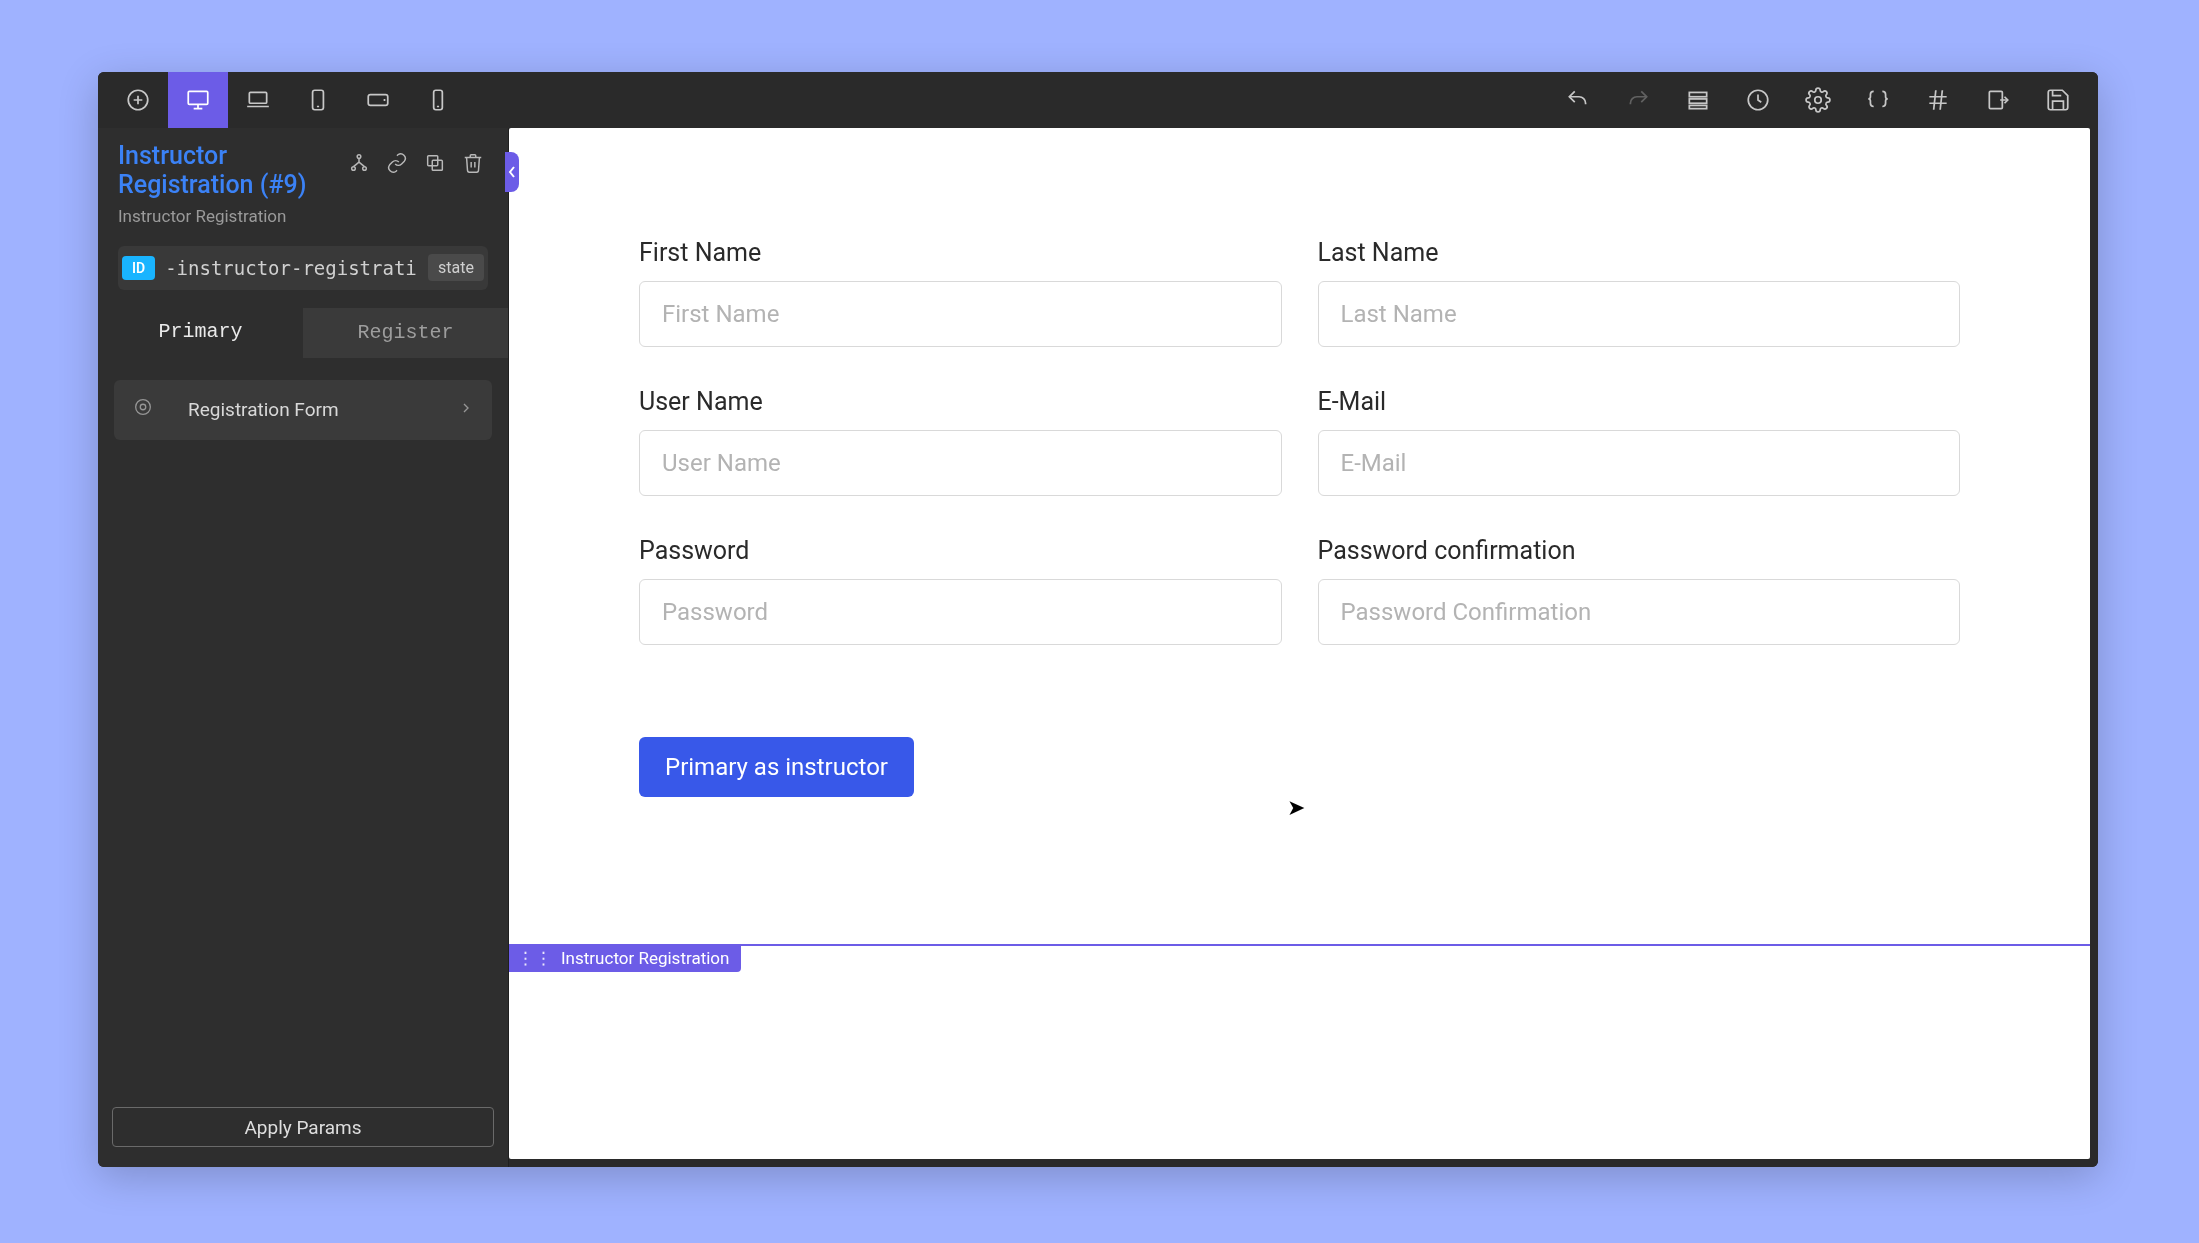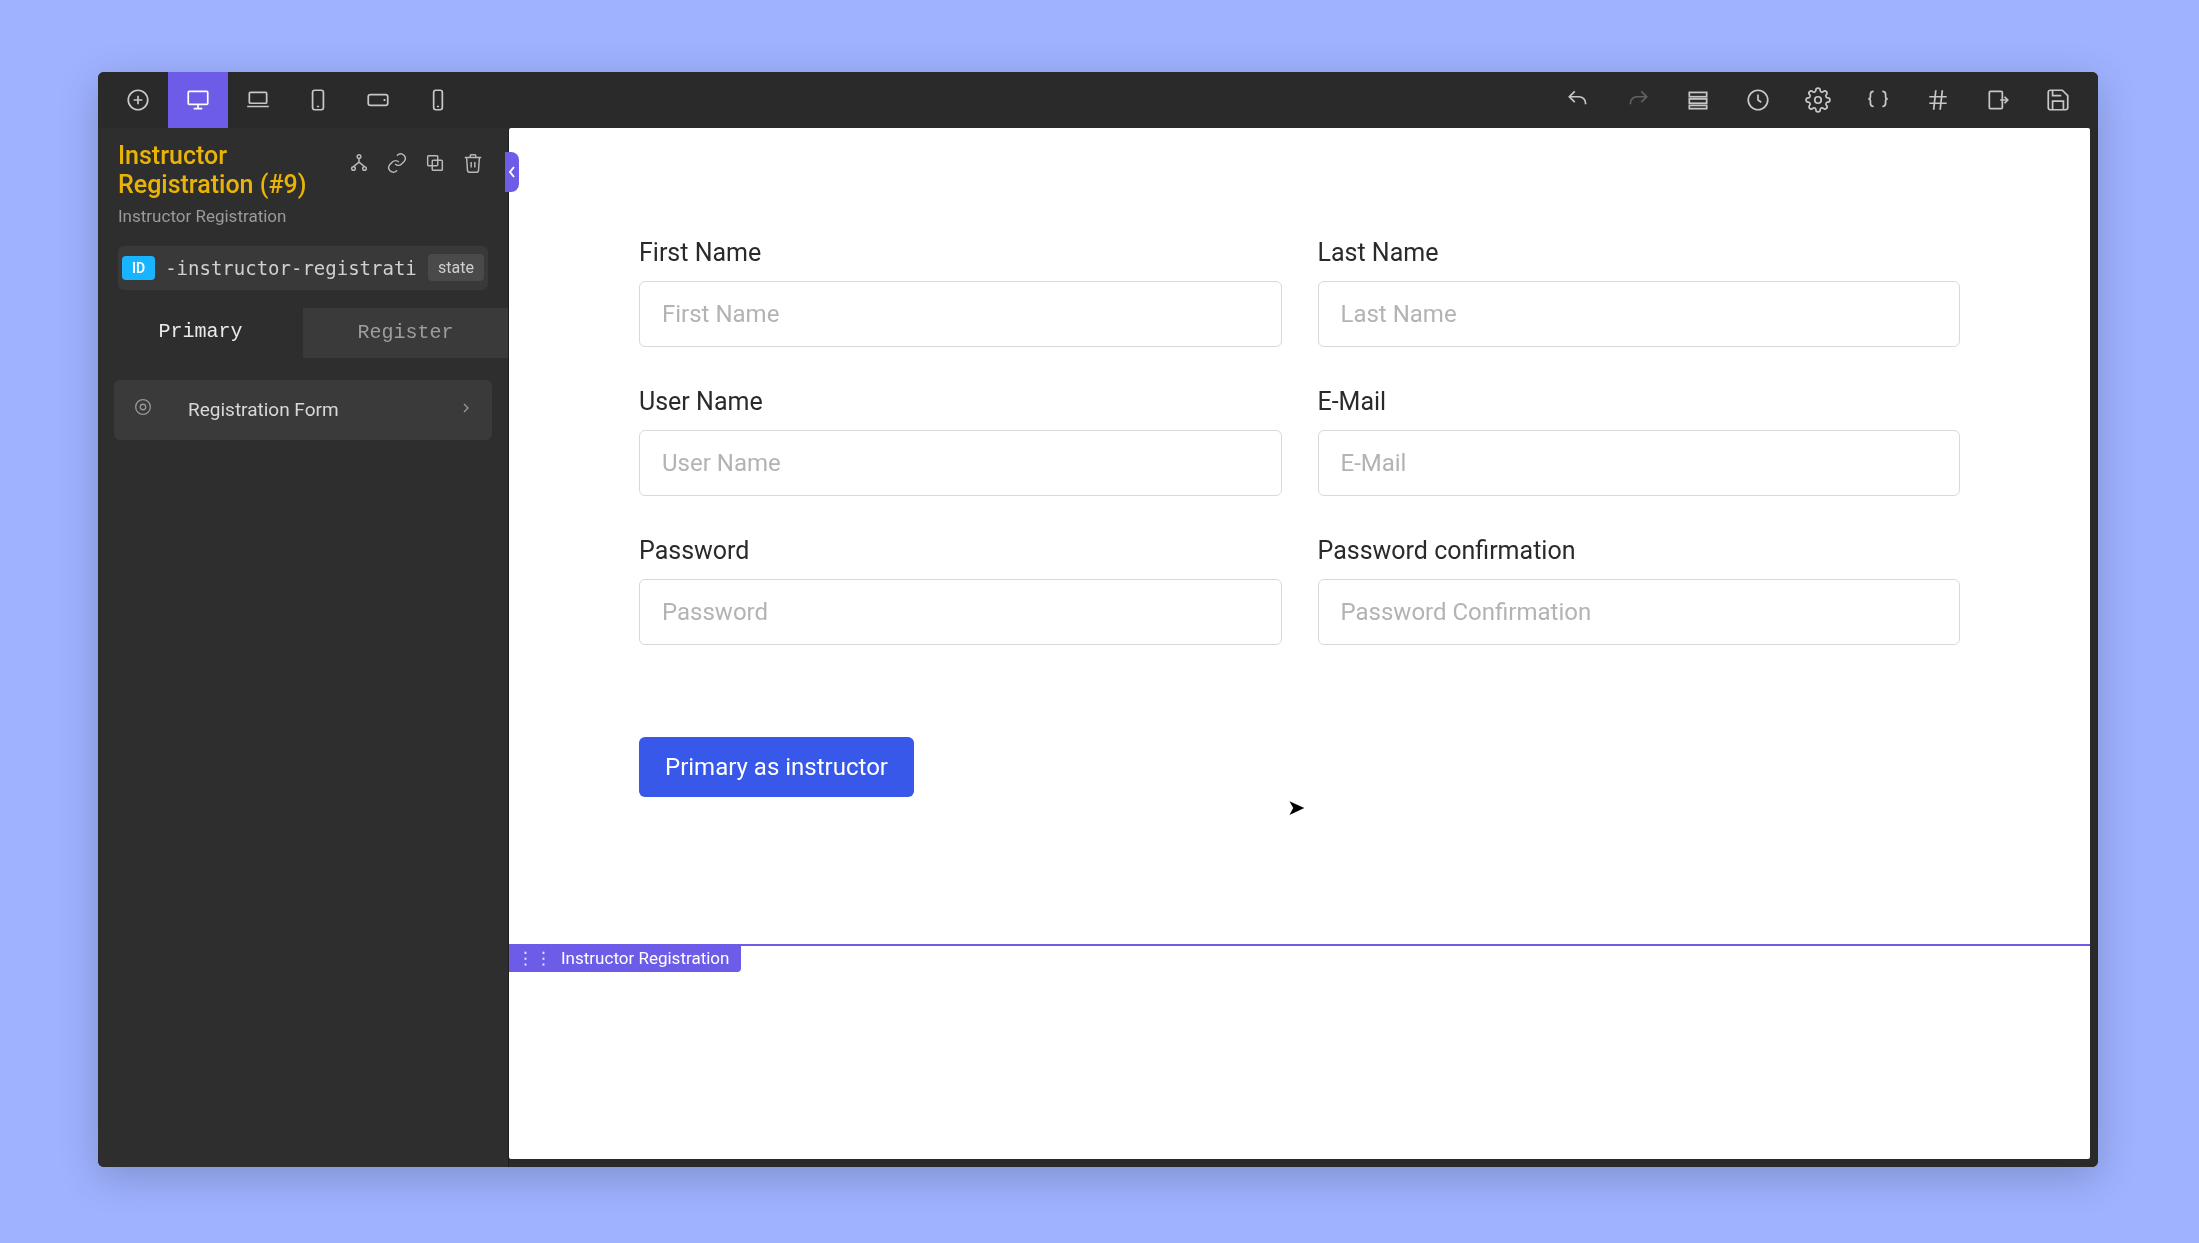--- a/index.html
+++ b/index.html
@@ -48,21 +48,21 @@
     background:#2e2e2e;
     display:flex; flex-direction:column;
     color:#ddd;
     border-right:1px solid #1f1f1f;
   }
   .side-header {
     padding: 14px 20px 10px 20px;
     display:flex; align-items:flex-start;
   }
   .side-header .titles { flex:1; }
-  .side-header h2 { font-size:25px; font-weight:500; color:#eab308; line-height:1.15; }
+  .side-header h2 { font-size:25px; font-weight:500; color:#3b82f6; line-height:1.15; }
   .side-header .subtitle { font-size:17px; color:#9a9a9a; margin-top:6px; }
   .side-header .iconrow { display:flex; gap:8px; align-items:center; margin-top:6px; }
   .side-header .iconrow .sicon {
     width:30px; height:30px; display:flex; align-items:center; justify-content:center;
     color:#b8b8b8; cursor:pointer;
   }
   .side-header .iconrow .sicon svg { width:22px; height:22px; stroke:currentColor; fill:none; stroke-width:1.6; }
 
   .id-row {
     margin: 10px 20px 18px 20px;
@@ -328,20 +328,21 @@
                 <circle cx="12" cy="12" r="8"></circle>
               </svg></span>
           <span>Registration Form</span>
           <span class="chev"><svg viewBox="0 0 24 24">
                 <polyline points="9 6 15 12 9 18"></polyline>
               </svg></span>
         </div>
       </div>
 
       <div class="filler"></div>
+      <button class="apply-btn">Apply Params</button>
     </div>
 
     <div class="canvas-wrap">
       <div class="canvas">
         <div class="edge-handle">
           <svg width="10" height="14" viewBox="0 0 10 14">
               <polyline points="7 2 3 7 7 12" stroke="#fff" fill="none" stroke-width="2"></polyline>
             </svg>
         </div>
 

